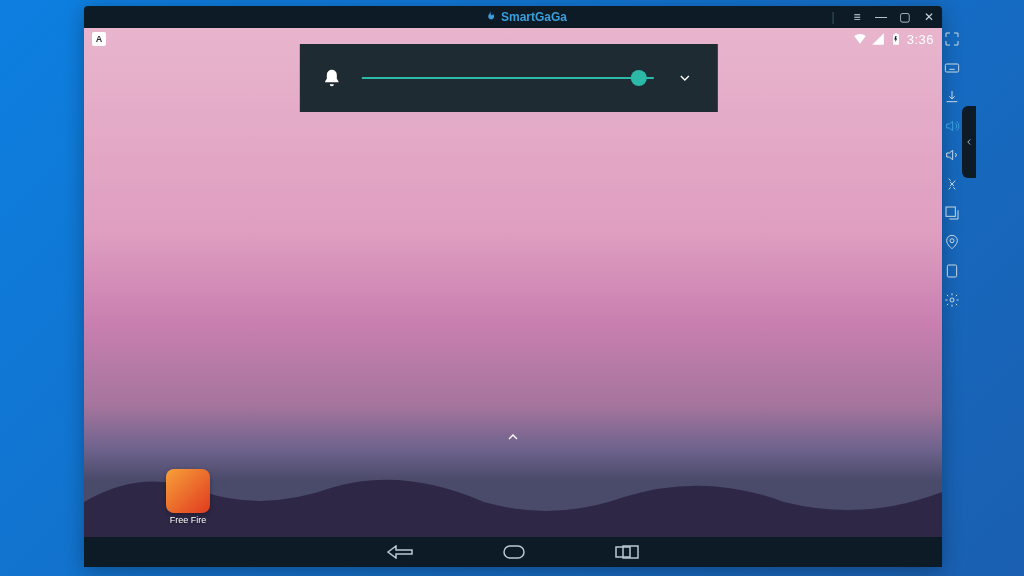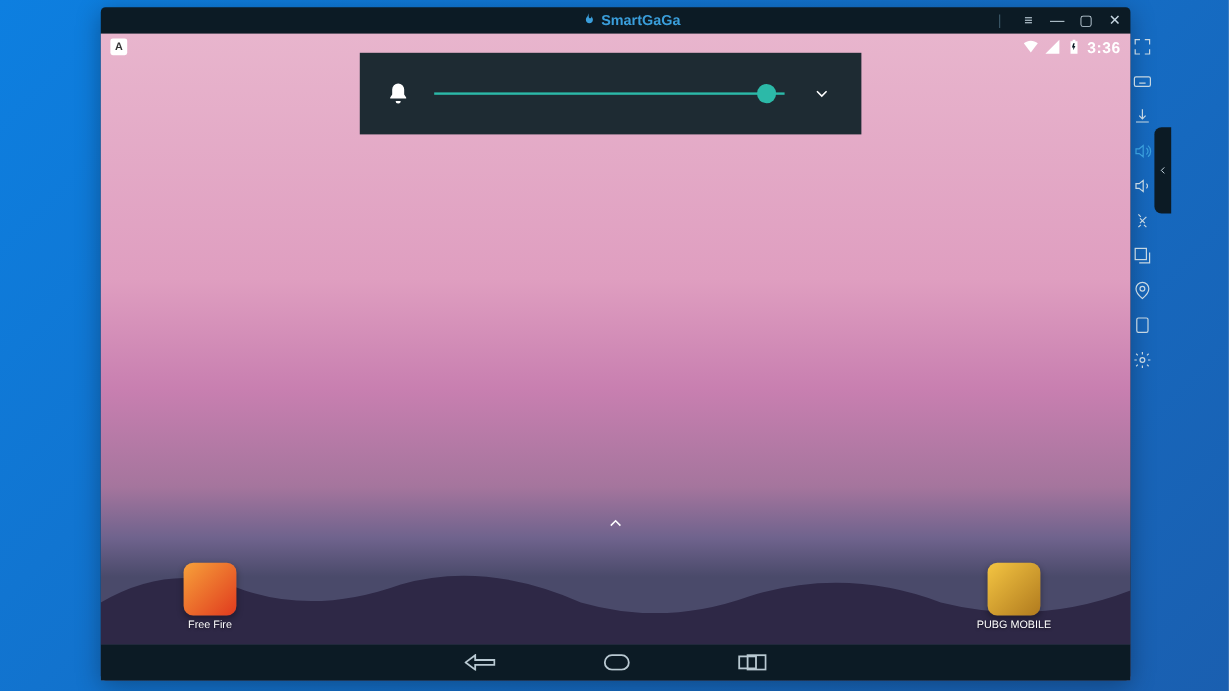--- a/index.html
+++ b/index.html
@@ -77,21 +77,21 @@
   .status-left {
     background:#fff;
     color:#333;
     width:14px; height:14px;
     border-radius:2px;
     display:flex; align-items:center; justify-content:center;
     font-size:9px; font-weight:bold;
   }
   .status-right { margin-left:auto; display:flex; align-items:center; gap:4px; }
   .status-right svg { width:14px; height:14px; fill:#fff; }
-  .status-time { font-size:13px; letter-spacing:0.5px;font-weight:bold; }
+  .status-time { font-size:13px; letter-spacing:0.5px; }
   
   .volume-panel {
     position:absolute;
     top:16px;
     left:50%;
     transform:translateX(-51%);
     width:418px;
     height:68px;
     background:#1e2b33;
     display:flex;
@@ -122,21 +122,21 @@
     bottom:118px;
     left:50%;
     transform:translateX(-50%);
     color:#fff;
   }
   .drawer-arrow svg { width:16px; height:16px; stroke:#fff; stroke-width:2; fill:none;}
   
   .dock {
     position:absolute;
     bottom:42px;
-    left:3px; right:0;
+    left:16px; right:0;
     display:flex;
     justify-content:space-between;
     padding: 0 66px;
   }
   .app {
     display:flex;
     flex-direction:column;
     align-items:center;
     gap:2px;
     cursor:pointer;
@@ -260,24 +260,20 @@
       <svg viewBox="0 0 24 24">
           <polyline points="6 15 12 9 18 15"></polyline>
         </svg>
     </div>
 
     <div class="dock">
       <div class="app">
         <div class="app-icon" id="app-icon-0" style="background: linear-gradient(135deg, rgb(247, 161, 58), rgb(224, 58, 30));"></div>
         <div class="app-label">Free Fire</div>
       </div>
-      <div class="app">
-        <div class="app-icon" id="app-icon-1" style="background: linear-gradient(135deg, rgb(244, 197, 66), rgb(176, 122, 30));"></div>
-        <div class="app-label">PUBG MOBILE</div>
-      </div>
     </div>
 
     <div class="navbar">
       <div>
         <svg width="26" height="14" viewBox="0 0 26 14">
             <path d="M1 7l8-6v4h16v4H9v4L1 7z"></path>
           </svg>
       </div>
       <div>
         <svg width="22" height="14" viewBox="0 0 22 14">

